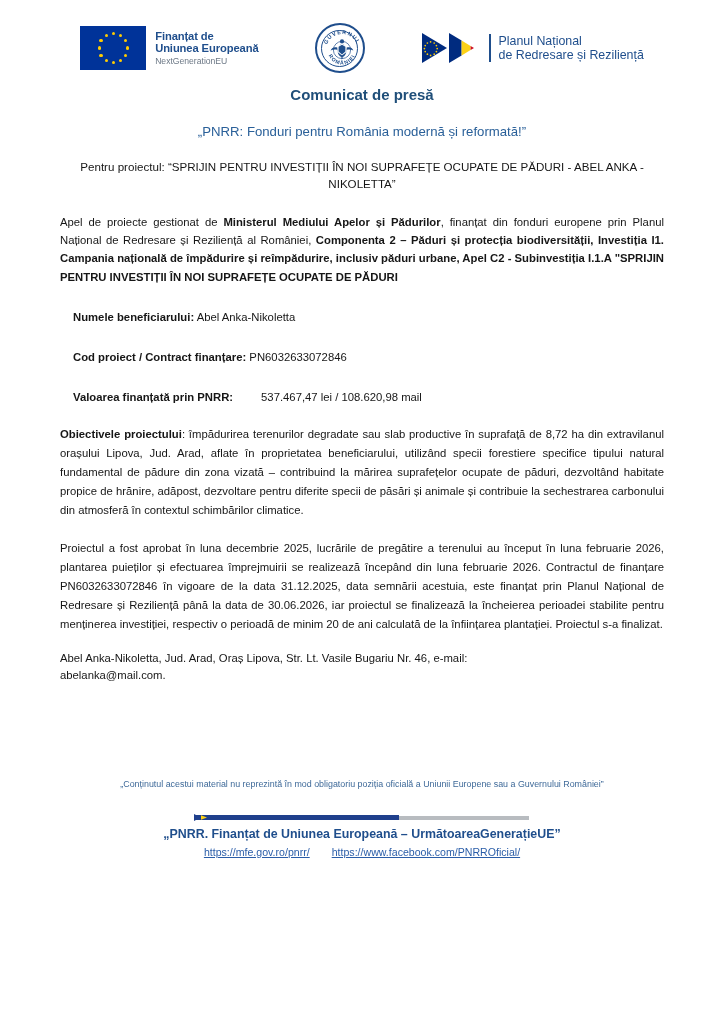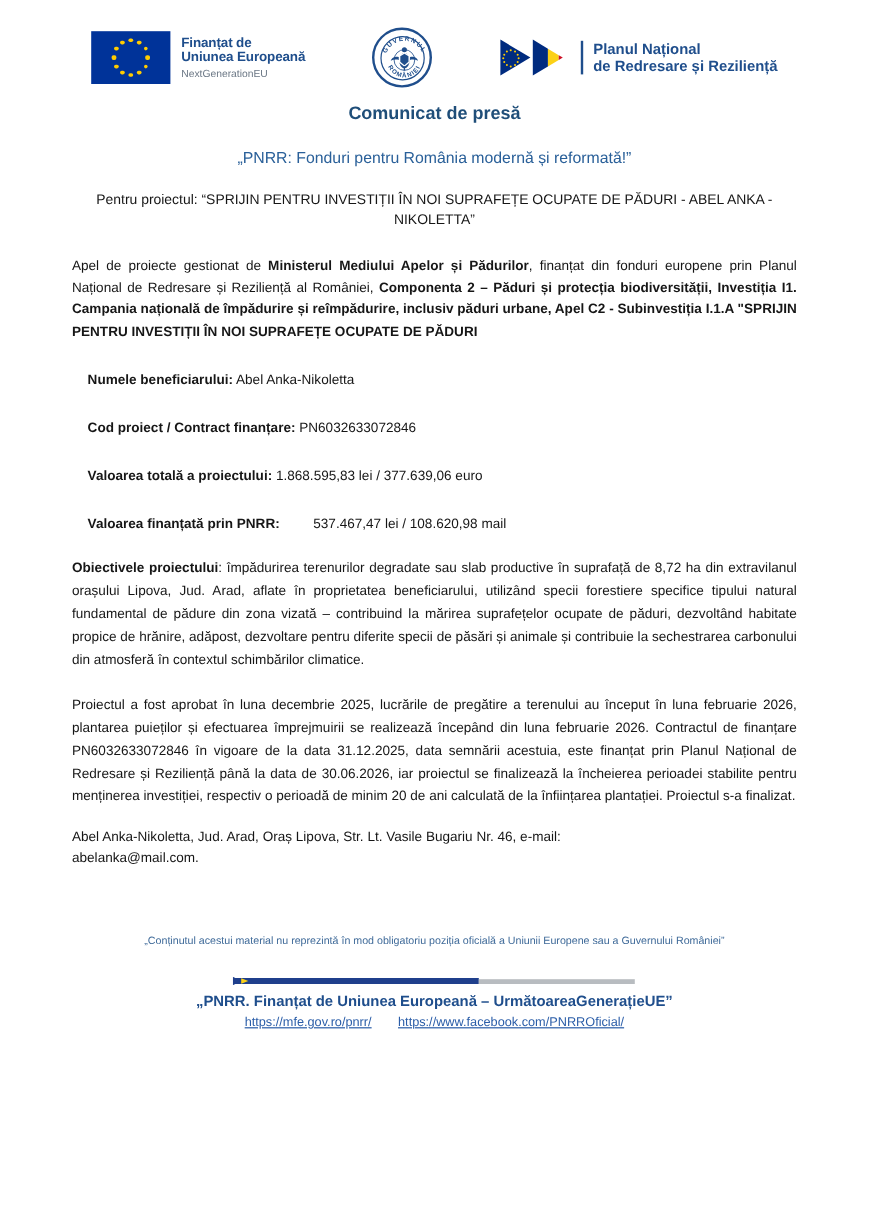--- a/index.html
+++ b/index.html
@@ -86,21 +86,21 @@
   .pnrr-logo { margin-left: 56px; }
   .pnrr-marks { display: flex; align-items: center; }
   .pnrr-text {
     margin-left: 8px;
     padding-left: 8px;
     border-left: 2.4px solid #1F4E8C;
     line-height: 1.15;
   }
   .pnrr-text .l1, .pnrr-text .l2 {
     font-size: 12.4px;
-    font-weight: bold;
+    font-weight: normal;
     color: #1F4E8C;
     white-space: nowrap;
   }
 
   
   .content {
     padding: 0 60px;
     margin-top: 24px;
   }
 
@@ -324,23 +324,20 @@
 
 
       <div class="field spaced">
         <span class="lbl">Numele beneficiarului:</span><span> Abel Anka-Nikoletta</span>
       </div>
 
       <div class="field spaced">
         <span class="lbl">Cod proiect / Contract finanțare:</span><span> PN6032633072846</span>
       </div>
 
-      <div class="field spaced">
-        <span class="lbl">Valoarea totală a proiectului:</span><span> 1.868.595,83 lei / 377.639,06 euro</span>
-      </div>
 
       <div class="field spaced">
         <span class="lbl">Valoarea finanțată prin PNRR:</span><span class="gap"></span><span>537.467,47 lei / 108.620,98 mail</span>
       </div>
     </div>
 
     <div class="body-para">
       <b>Obiectivele proiectului</b><span>: împădurirea terenurilor degradate sau slab productive în suprafață de 8,72 ha din extravilanul orașului Lipova, Jud. Arad, aflate în proprietatea beneficiarului,  utilizând  specii forestiere specifice  tipului  natural fundamental de pădure din zona vizată – contribuind la mărirea suprafețelor ocupate de păduri, dezvoltând habitate propice de hrănire, adăpost, dezvoltare  pentru diferite specii de păsări și animale și contribuie la sechestrarea carbonului din atmosferă în contextul schimbărilor climatice.</span>
     </div>
 

